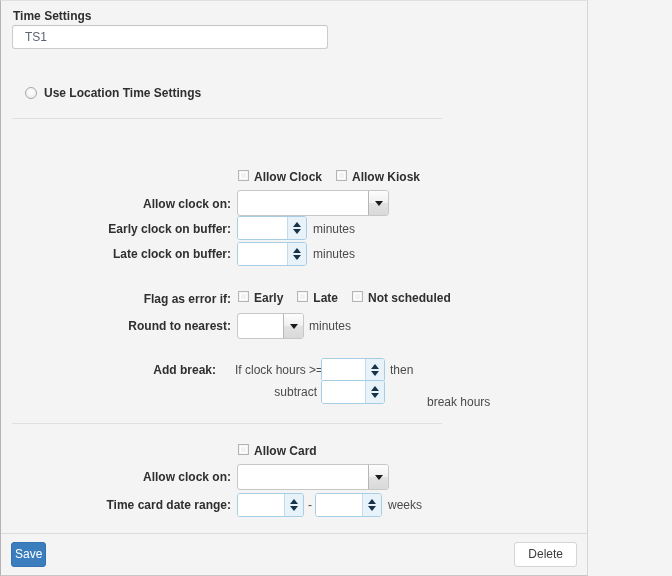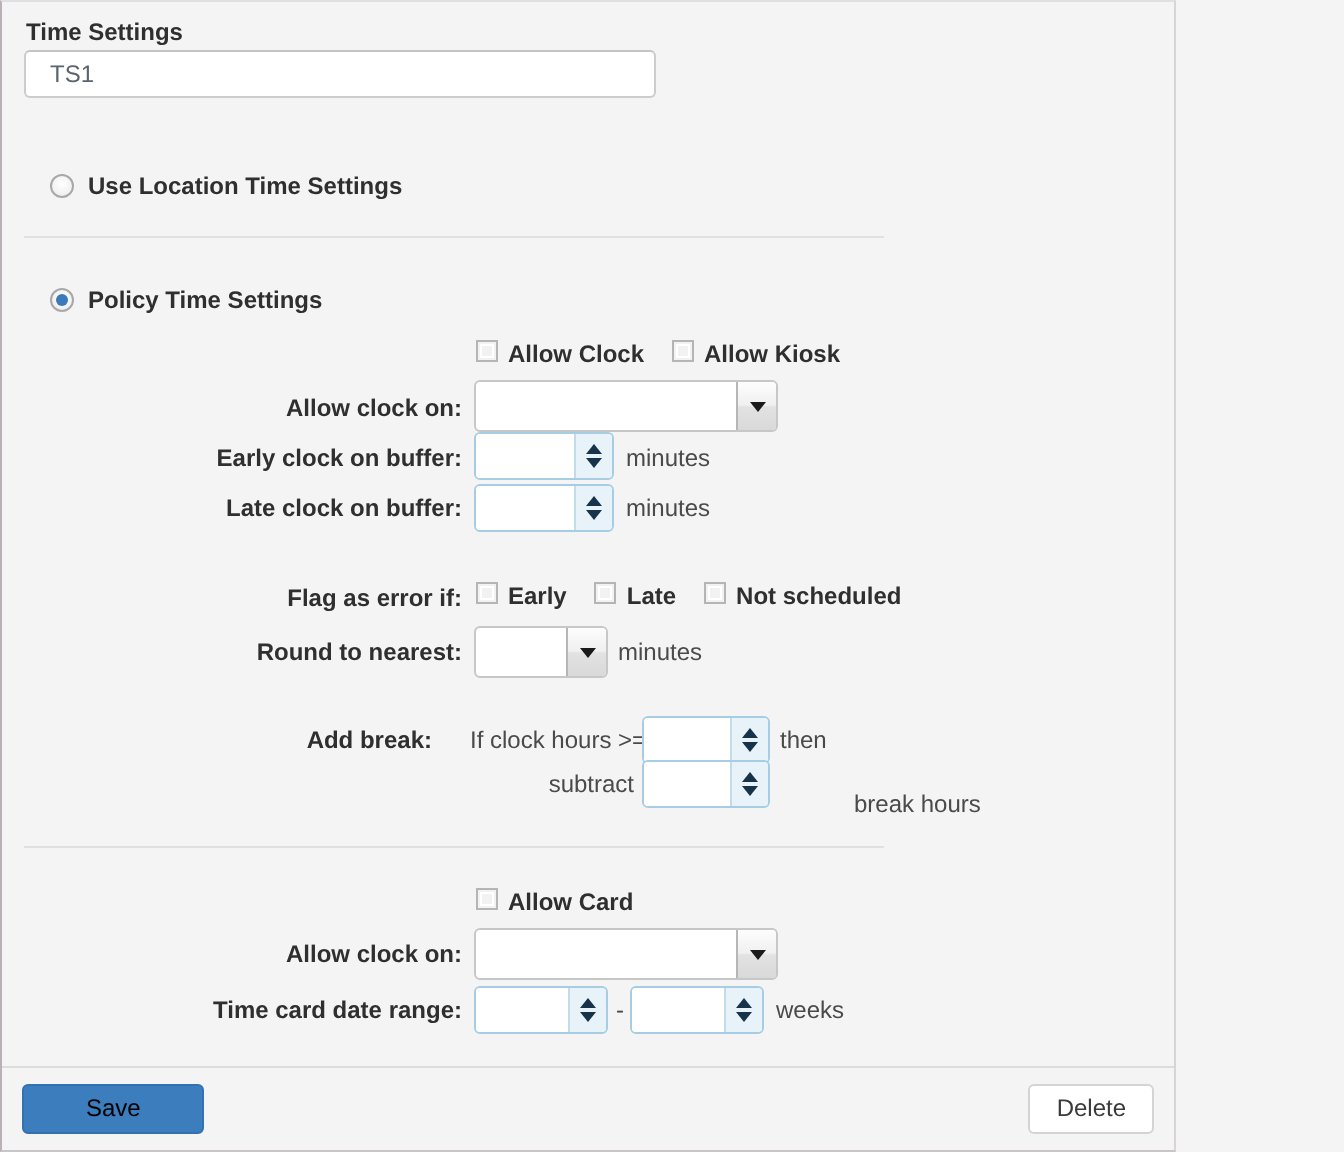--- a/index.html
+++ b/index.html
@@ -278,26 +278,26 @@
     left: 0; right: 0; bottom: 0;
     height: 41px;
     background: #f4f4f4;
     border-top: 1px solid #dcdcdc;
   }
   .btn-save {
     position: absolute;
     left: 10px;
     top: 8px;
     height: 25px;
-    padding: 0 31px;
+    padding: 0 3px;
     box-sizing: border-box;
     background: #3b7dbd;
     border: 1px solid #3272b0;
     border-radius: 3px;
-    color: #000000;
+    color: #ffffff;
     font-family: "Liberation Sans", sans-serif;
     font-size: 12px;
     line-height: 23px;
     cursor: pointer;
   }
   .btn-delete {
     position: absolute;
     right: 10px;
     top: 8px;
     height: 25px;
@@ -323,24 +323,20 @@
     <div class="field-label name-label">Time Settings</div>
     <input class="name-input" type="text" value="TS1" style="">
 
     <div class="divider d1"></div>
 
     <div class="radio-row r1">
       <span class="radio"></span>
       <span class="radio-label">Use Location Time Settings</span>
     </div>
 
-    <div class="radio-row r2">
-      <span class="radio checked"></span>
-      <span class="radio-label">Policy Time Settings</span>
-    </div>
 
     <div class="cb-group" style="left:237px; top:169px;">
       <span class="cb-item">
         <span class="checkbox"></span>
         <span class="cb-label">Allow Clock</span>
       </span>
       <span class="cb-item">
         <span class="checkbox"></span>
         <span class="cb-label">Allow Kiosk</span>
       </span>

